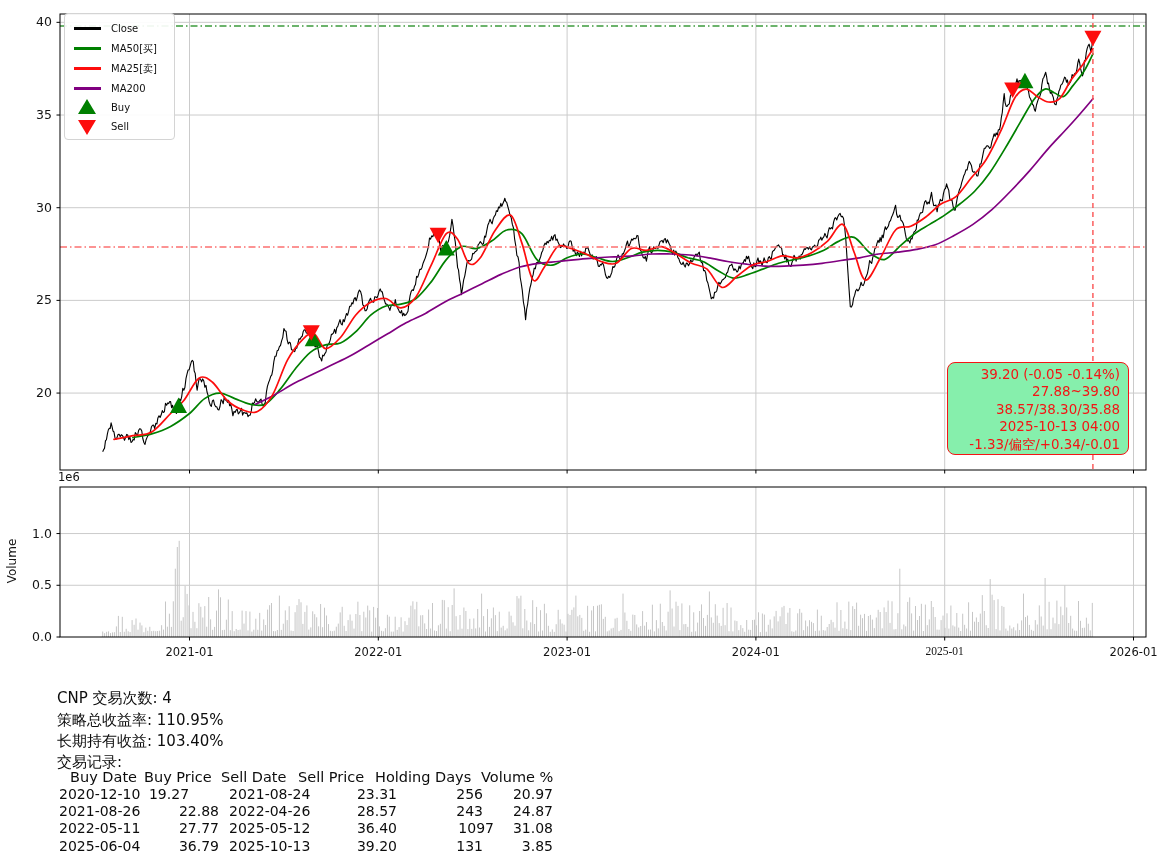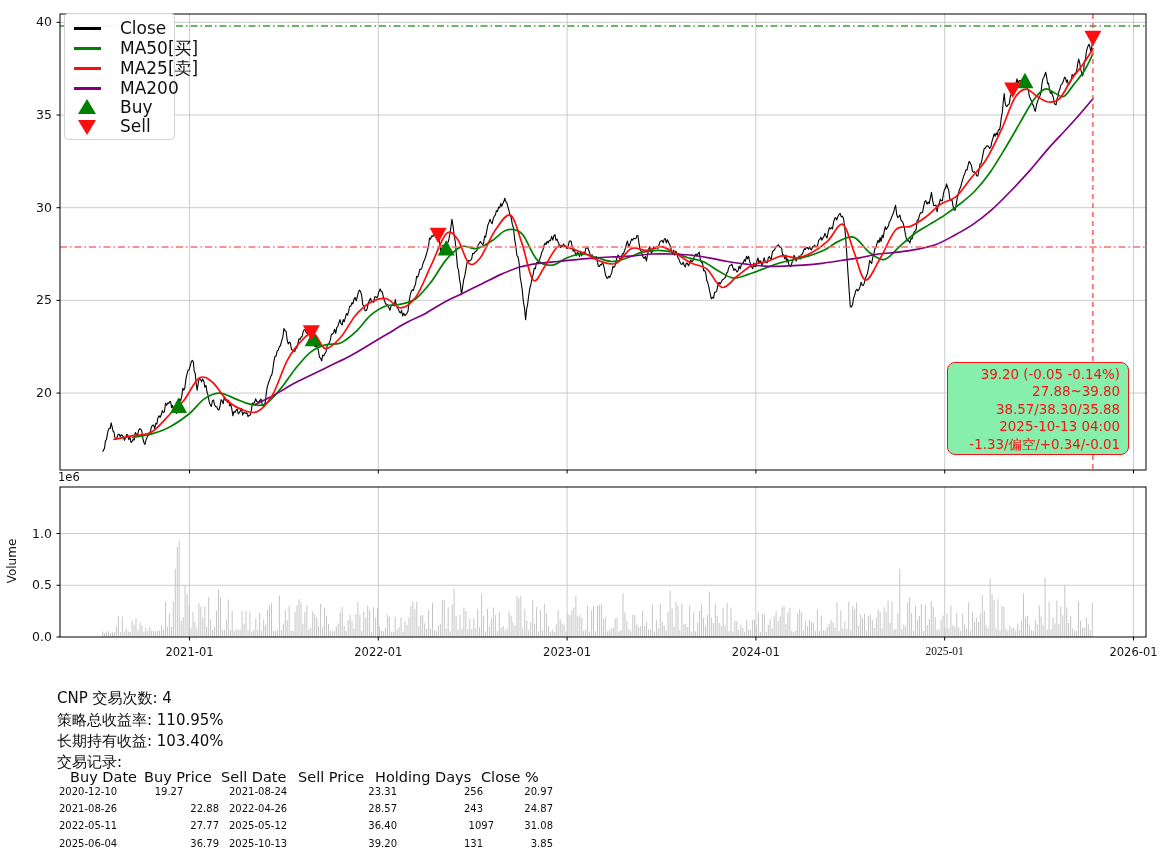--- a/index.html
+++ b/index.html
@@ -5,40 +5,40 @@
   html,body{margin:0;padding:0;background:#ffffff;}
   body{width:1170px;height:855px;position:relative;overflow:hidden;
        font-family:"DejaVu Sans","Liberation Sans",sans-serif;color:#111;}
   .abs{position:absolute;}
   #chart-svg{position:absolute;left:0;top:0;}
   
   .legend{left:64px;top:13px;width:109px;height:125px;background:rgba(255,255,255,0.92);
           border:1px solid #d4d4d4;border-radius:4px;z-index:5;}
   .lrow{position:absolute;left:0;width:100%;height:18px;}
   .lswatch{position:absolute;left:9px;top:7px;width:27px;height:3px;}
-  .llabel{position:absolute;left:55px;top:0;font-size:17px;line-height:17px;white-space:nowrap;}
+  .llabel{position:absolute;left:46px;top:0;font-size:10px;line-height:17px;white-space:nowrap;}
   .tri{width:0;height:0;position:absolute;left:13px;}
   .tri-up{border-left:9px solid transparent;border-right:9px solid transparent;border-bottom:15px solid #008000;top:0px;}
   .tri-down{border-left:9px solid transparent;border-right:9px solid transparent;border-top:15px solid #fd0d0d;top:2px;}
   
   .annot{left:947px;top:362px;width:180px;height:91px;border:1.5px solid #f41414;border-radius:8px;
          background:#86efac;z-index:6;padding:0;}
   .aline{position:absolute;right:8px;white-space:nowrap;font-size:13.4px;color:#f41414;line-height:17.4px;}
   
   .ytick{width:32px;text-align:right;font-size:12.5px;color:#141414;}
   .xtick{width:74px;text-align:center;font-size:11.5px;color:#141414;}
   .voltick{width:32px;text-align:right;font-size:12.5px;color:#141414;}
   .offset1e6{left:58px;top:470px;font-size:11.5px;color:#141414;}
   .vol-ylabel{left:-24px;top:554px;width:72px;text-align:center;font-size:12px;color:#141414;
               transform:rotate(-90deg);}
   
   .sline{left:57px;font-size:15px;white-space:nowrap;color:#0d0d0d;}
   .thead{left:0;top:769px;width:1170px;height:17px;font-size:14.5px;color:#0d0d0d;}
   .hcell{position:absolute;white-space:nowrap;}
-  .trow{position:absolute;left:0;width:1170px;height:17px;font-size:10px;color:#0d0d0d;}
+  .trow{position:absolute;left:0;width:1170px;height:17px;font-size:14px;color:#0d0d0d;}
   .c-dl{position:absolute;white-space:nowrap;}
   .c-nr{position:absolute;width:100px;text-align:right;white-space:nowrap;}
 </style>
 </head>
 <body>
 
 <div class="fig">
 
   <svg id="chart-svg" width="1170" height="672">
       <line x1="189.5" y1="14" x2="189.5" y2="470" stroke="#cbcbcb" stroke-width="1"></line>
@@ -159,21 +159,21 @@
   <div class="abs sline" style="top:711px">策略总收益率: 110.95%</div>
   <div class="abs sline" style="top:732px">长期持有收益: 103.40%</div>
   <div class="abs sline" style="top:753px">交易记录:</div>
 
   <div class="abs thead">
     <span class="hcell" style="left:70px">Buy Date</span>
     <span class="hcell" style="left:144px">Buy Price</span>
     <span class="hcell" style="left:221px">Sell Date</span>
     <span class="hcell" style="left:298px">Sell Price</span>
     <span class="hcell" style="left:375px">Holding Days</span>
-    <span class="hcell" style="left:481px">Close %</span>
+    <span class="hcell" style="left:481px">Volume %</span>
   </div>
   <div id="trows">
       <div class="trow" style="top: 786px;">
         <span class="c-dl" style="left: 59px;">2020-12-10</span>
         <span class="c-nr" style="left: 119px; text-align: center;">19.27</span>
         <span class="c-dl" style="left: 229px;">2021-08-24</span>
         <span class="c-nr" style="left: 297px;">23.31</span>
         <span class="c-nr" style="left: 383px;">256</span>
         <span class="c-nr" style="left: 453px;">20.97</span>
       </div>

